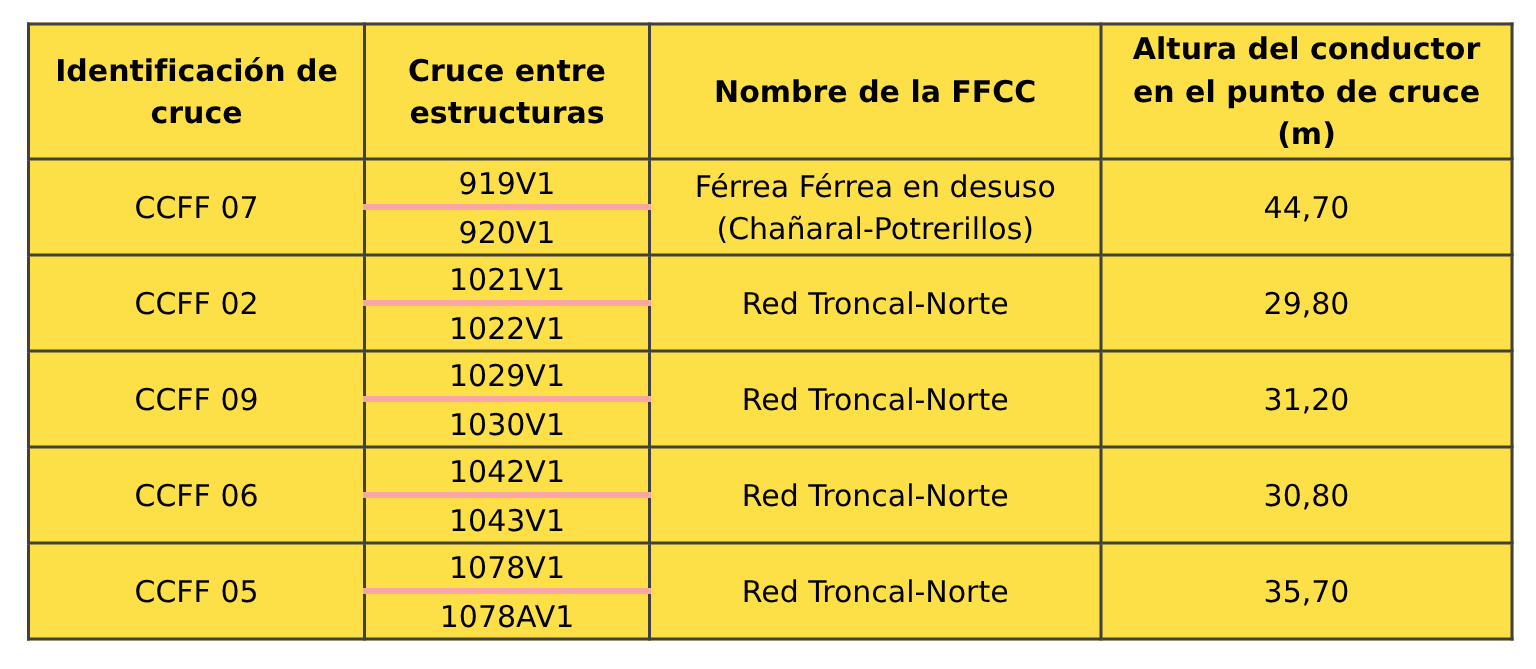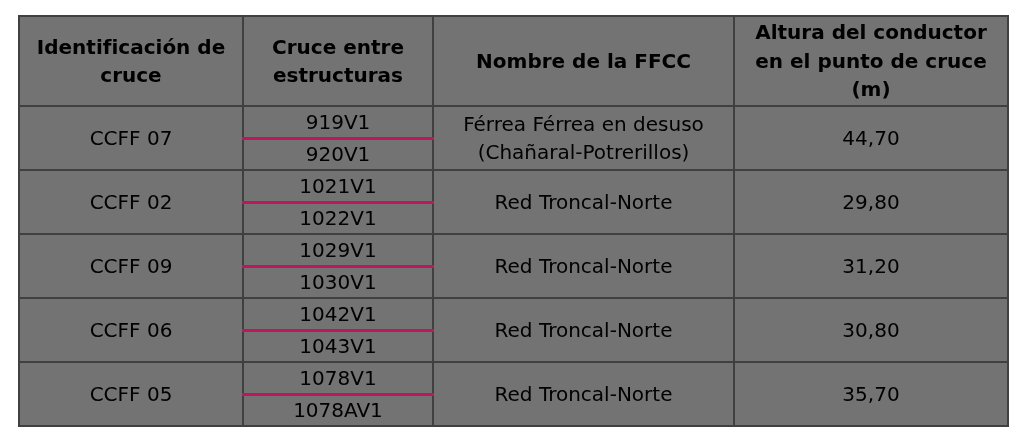--- a/index.html
+++ b/index.html
@@ -12,21 +12,21 @@
     color: #000000;
     overflow: hidden;
   }
   .table-wrap {
     padding: 15px 0 0 18px;
   }
   table.crossings {
     border-collapse: collapse;
     table-layout: fixed;
     width: 989px;
-    background: #737373;
+    background: #fde047;
   }
   col.c1 { width: 224px; }
   col.c2 { width: 190px; }
   col.c3 { width: 301px; }
   col.c4 { width: 274px; }
   th, td {
     border: 2px solid #404040;
     text-align: center;
     vertical-align: middle;
     padding: 0 8px;
@@ -38,21 +38,21 @@
     height: 88px;
     line-height: 1.42;
   }
   td {
     font-size: 20px;
     font-weight: normal;
     line-height: 1.4;
   }
   tbody tr { height: 32px; }
   td.sub-top    { border-bottom: 3px solid #be185d; }
-  td.sub-bottom { border-top:    1px solid #fca5a5; }
+  td.sub-bottom { border-top:    4px solid #fca5a5; }
 </style>
 </head>
 <body>
 
 <div class="table-wrap">
   <table class="crossings">
     <colgroup>
       <col class="c1">
         <col class="c2">
         <col class="c3">

